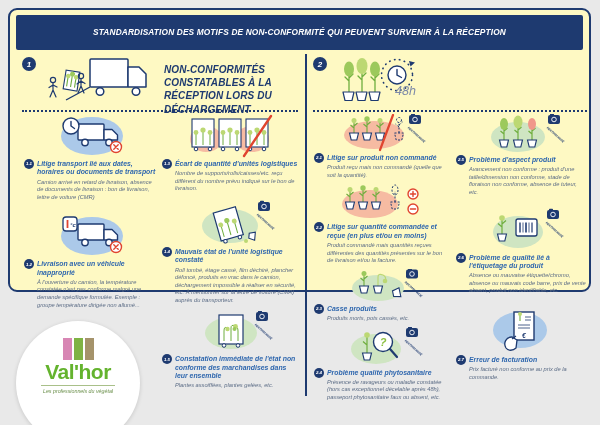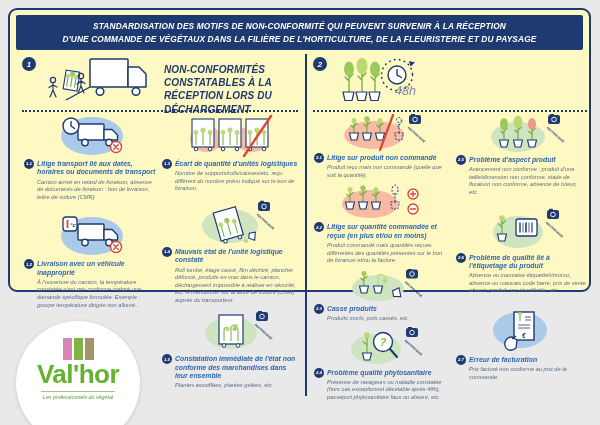--- a/index.html
+++ b/index.html
@@ -61,35 +61,34 @@
   .idesc { padding-left:13px; color:#5a6b85; font-size:5.7px; line-height:1.33; margin-top:2px; }
 
   .logo {
     position:absolute; left:16px; top:321px; width:124px; height:124px;
     background:#fff; border-radius:50%; z-index:5; text-align:center;
     box-shadow:0 1px 4px rgba(0,0,0,.15); padding-top:17px;
   }
   .bars { display:flex; justify-content:center; gap:2px; height:22px; }
   .bars span { width:9px; height:22px; display:block; }
   .b1 { background:#d886b4; } .b2 { background:#7fb344; } .b3 { background:#a5936b; }
-  .lname { font-size:26px; font-weight:bold; color:#64b32e; letter-spacing:-.5px; line-height:1.15; }
+  .lname { font-size:21px; font-weight:bold; color:#64b32e; letter-spacing:-.5px; line-height:1.15; }
   .lrule { width:74px; height:1px; background:#a9c089; margin:1px auto 2px; }
   .ltag  { font-size:5.3px; font-style:italic; color:#6a8f4a; }
 
   svg { display:block; }
   svg text.camtxt { font-family:"Liberation Sans", sans-serif; }
 </style>
 </head>
 <body>
 
 <div class="card">
 
   <div class="band">
     <div>STANDARDISATION DES MOTIFS DE NON-CONFORMITÉ QUI PEUVENT SURVENIR À LA RÉCEPTION</div>
-    <div>D'UNE COMMANDE DE VÉGÉTAUX DANS LA FILIÈRE DE L'HORTICULTURE, DE LA FLEURISTERIE ET DU PAYSAGE</div>
   </div>
 
   <div class="vline"></div>
   <div class="dots l"></div>
   <div class="dots r"></div>
 
   <div class="sechead" id="sec1head">
     <div class="secbadge">1</div>
     <svg class="secillu" width="112" height="54" viewBox="0 0 112 54">
       <g fill="#fff" stroke="#1e3a70" stroke-width="1.5" stroke-linejoin="round">

